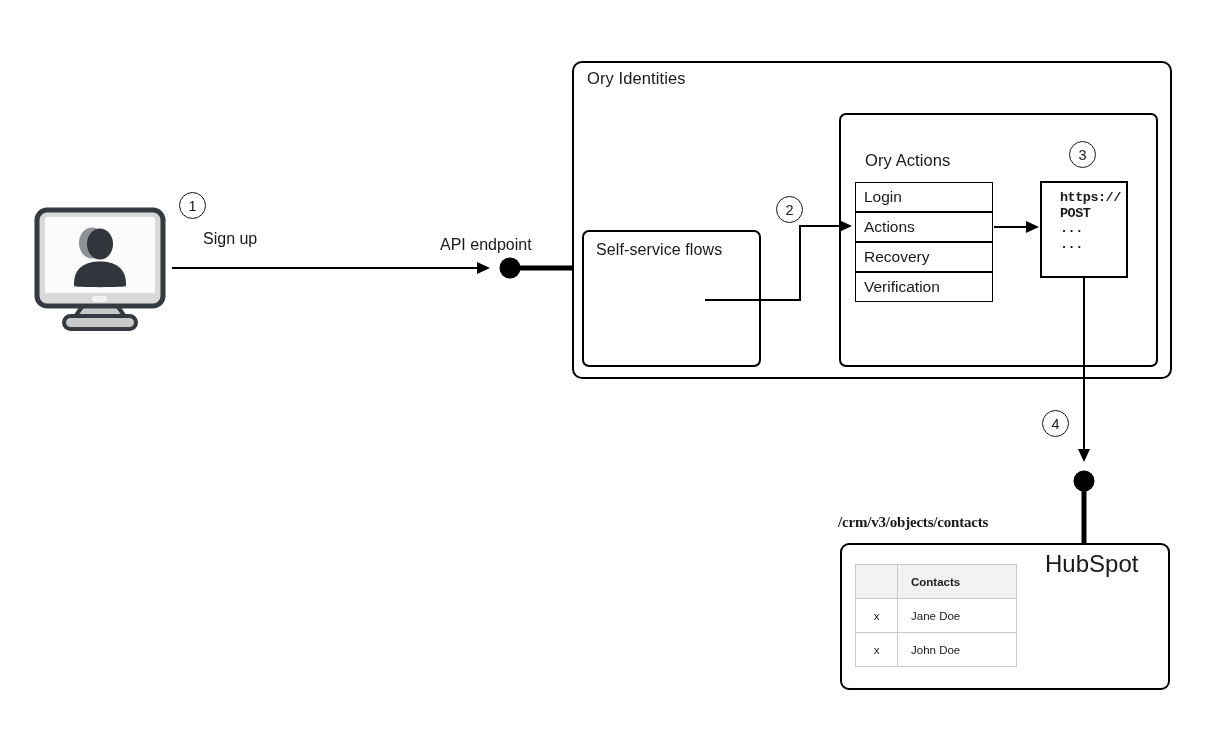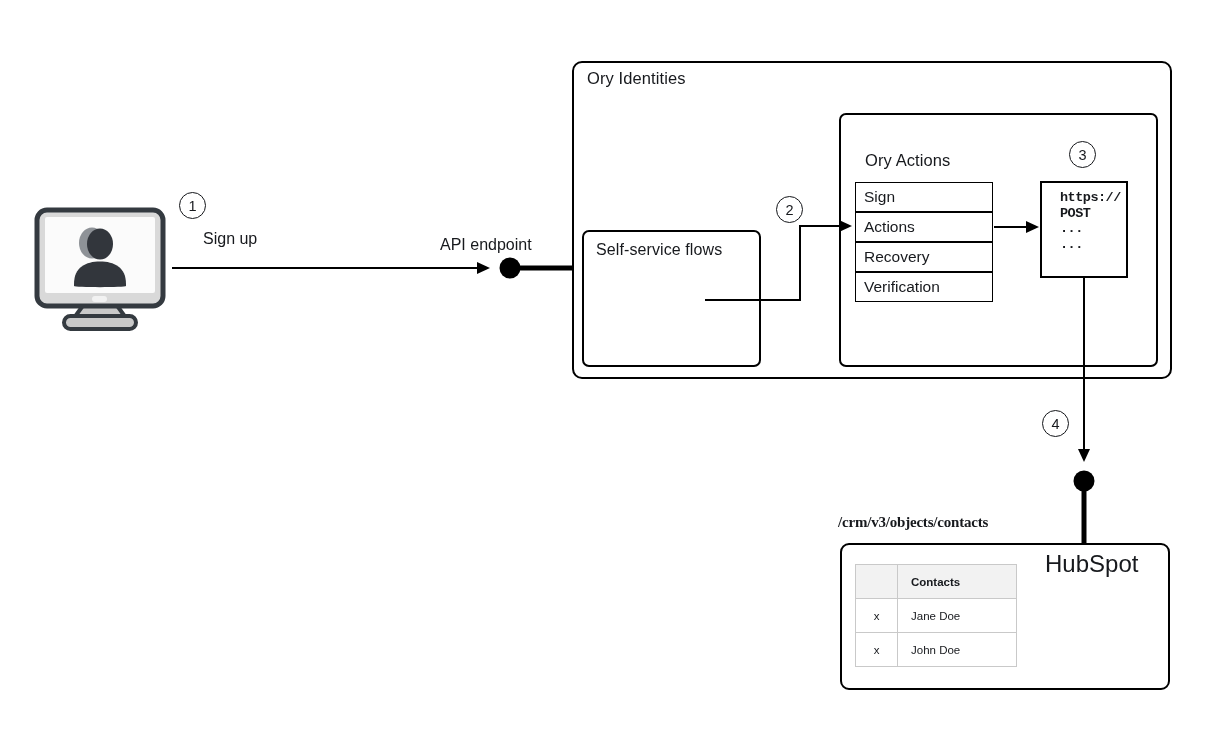--- a/index.html
+++ b/index.html
@@ -156,21 +156,21 @@
   <div class="dbox-title" style="left:587px;top:69px;">Ory Identities</div>
 
   <div class="dbox" style="left:582px;top:230px;width:179px;height:137px;border-radius:7px;"></div>
   <div class="dbox-title" style="left:596px;top:241px;font-size:16px;font-weight:400;">Self-service flows</div>
 
   <div class="dbox" style="left:839px;top:113px;width:319px;height:254px;border-radius:7px;"></div>
   <div class="dbox-title" style="left:865px;top:123px;margin-top:28px;">Ory Actions</div>
 
   <div id="flows-list">
     <div class="flow-row">
-        <span>Sign</span>
+        <span>Login</span>
       </div>
     <div class="flow-row">
         <span>Actions</span>
       </div>
     <div class="flow-row">
         <span>Recovery</span>
       </div>
     <div class="flow-row">
         <span>Verification</span>
       </div>

